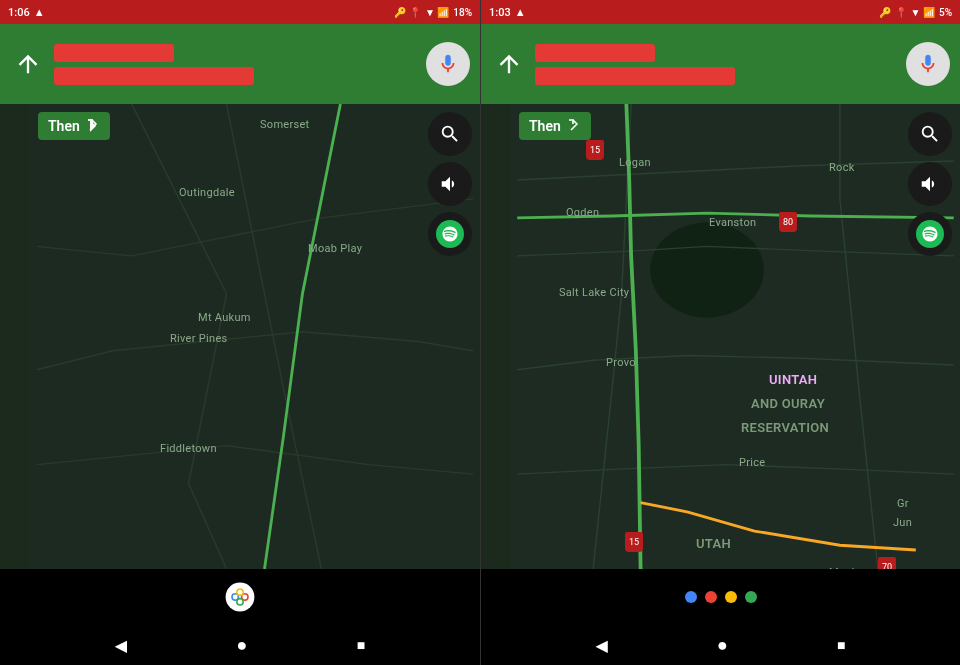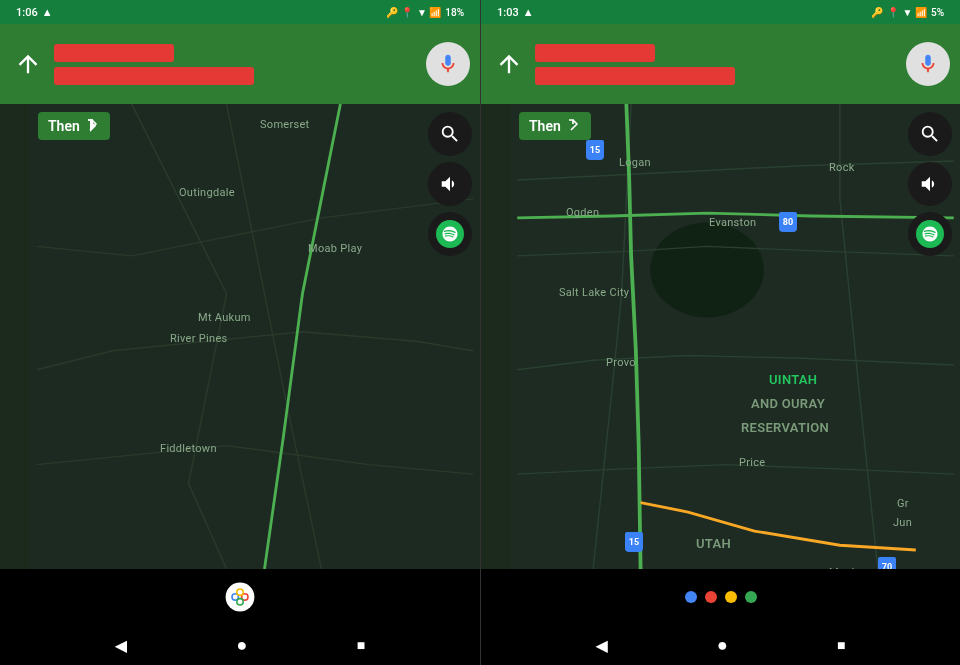--- a/index.html
+++ b/index.html
@@ -21,25 +21,25 @@
       background: #1c2a1e;
     }
 
     .phone-panel + .phone-panel {
       border-left: 1px solid #333;
     }
 
     
     .status-bar {
       height: 24px;
-      background: #15803d;
+      background: #b91c1c;
       display: flex;
       align-items: center;
       justify-content: space-between;
-      padding: 0 16px;
+      padding: 0 8px;
       color: white;
       font-size: 11px;
       font-weight: 500;
     }
 
     .status-left {
       display: flex;
       align-items: center;
       gap: 4px;
     }
@@ -227,28 +227,28 @@
     
     .right-panel .map-bg {
       background: #1e2b22;
     }
 
     
     .interstate-shield {
       position: absolute;
       width: 18px;
       height: 20px;
-      background: #3b82f6;
+      background: #b91c1c;
       border-radius: 2px 2px 4px 4px;
       display: flex;
       align-items: center;
       justify-content: center;
       color: white;
       font-size: 9px;
-      font-weight: bold;
+      font-weight: normal;
     }
   </style>
 </head>
 <body>
 
 <div class="phone-panel">
 
   <div class="status-bar">
     <div class="status-left">
       <span>1:06</span>
@@ -419,21 +419,21 @@
         <path d="M12 3 L18 9 L9 18" stroke="white" stroke-width="2.5" fill="none" stroke-linejoin="round"></path>
       </svg>
     </div>
 
     <span class="map-label" style="left:108px;top:52px">Logan</span>
     <span class="map-label" style="left:318px;top:57px">Rock</span>
     <span class="map-label" style="left:55px;top:102px">Ogden</span>
     <span class="map-label" style="left:198px;top:112px">Evanston</span>
     <span class="map-label" style="left:48px;top:182px">Salt Lake City</span>
     <span class="map-label" style="left:95px;top:252px">Provo</span>
-    <span class="map-label" style="left:258px;top:268px;font-size:13px;font-weight:600;color:#22c55e">UINTAH</span>
+    <span class="map-label" style="left:258px;top:268px;font-size:13px;font-weight:600;color:#f0abfc">UINTAH</span>
     <span class="map-label" style="left:240px;top:292px;font-size:13px;font-weight:600;color:#7a9a7a">AND OURAY</span>
     <span class="map-label" style="left:230px;top:316px;font-size:13px;font-weight:600;color:#7a9a7a">RESERVATION</span>
     <span class="map-label" style="left:228px;top:352px">Price</span>
     <span class="map-label" style="left:185px;top:432px;font-size:13px;font-weight:600;color:#7a9a7a">UTAH</span>
     <span class="map-label" style="left:318px;top:462px">Moab</span>
     <span class="map-label" style="left:386px;top:393px">Gr</span>
     <span class="map-label" style="left:382px;top:412px">Jun</span>
 
     <div class="interstate-shield" style="left:75px;top:36px">15</div>
     <div class="interstate-shield" style="left:268px;top:108px">80</div>

